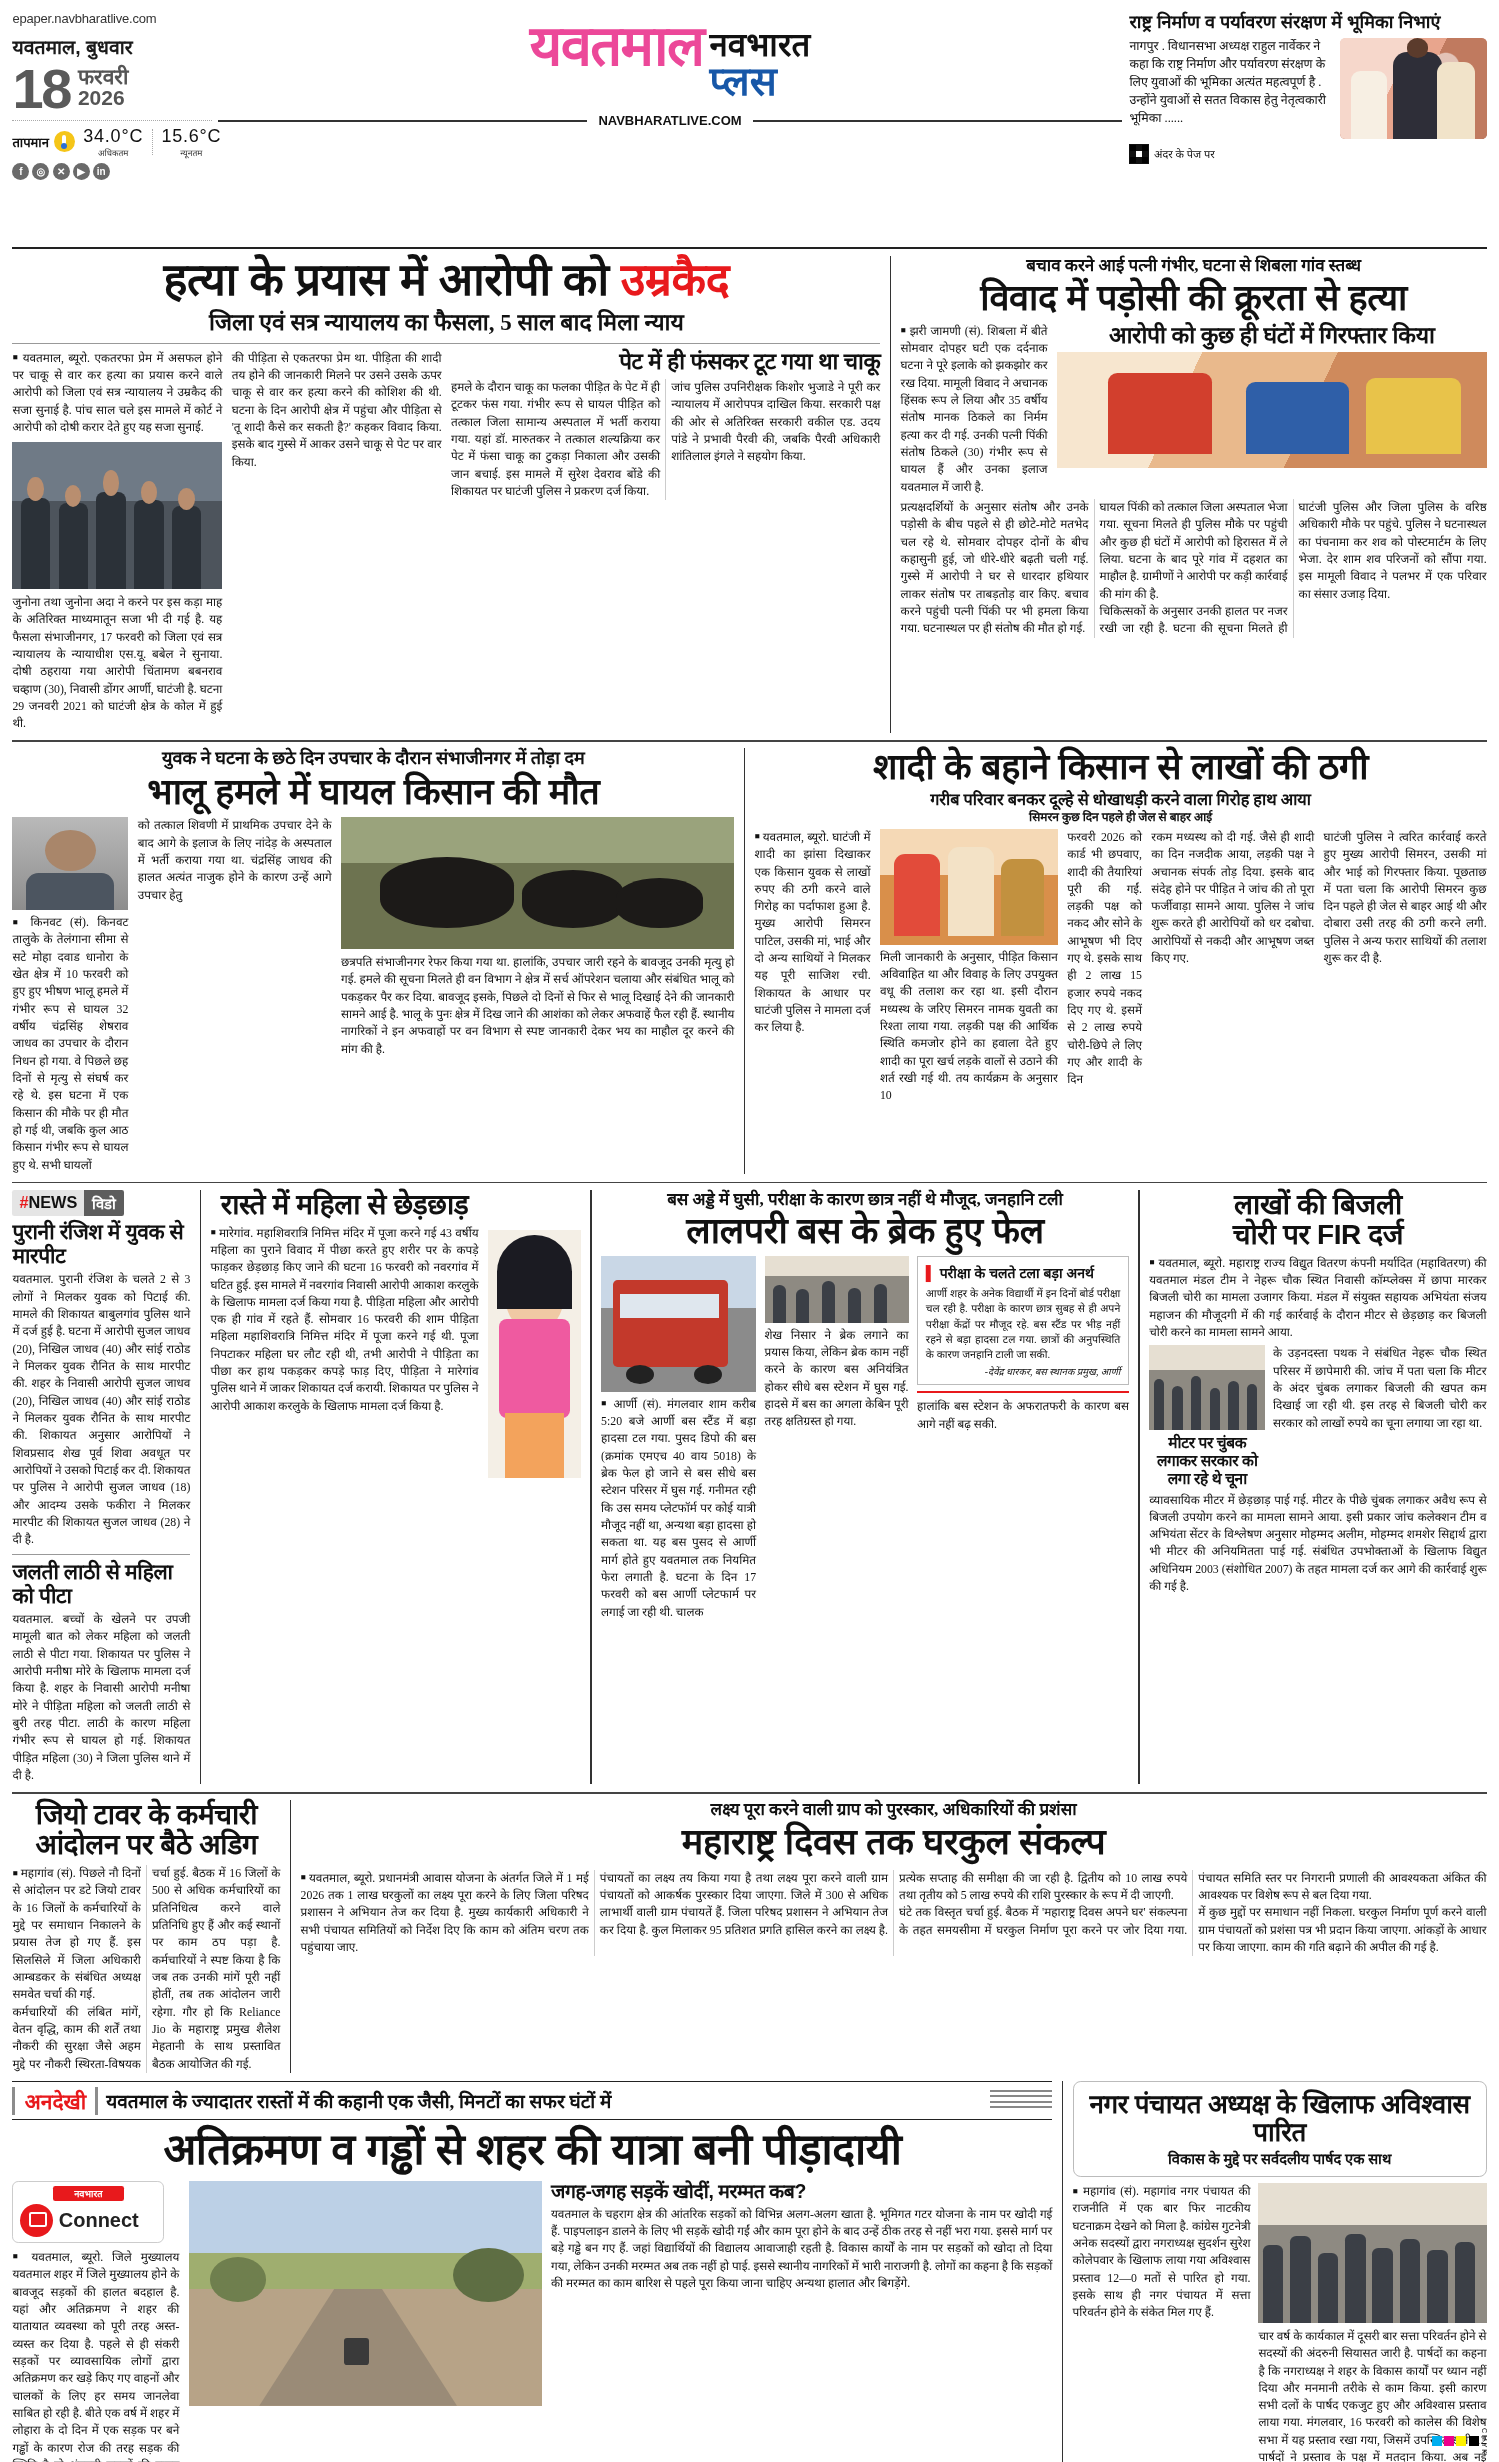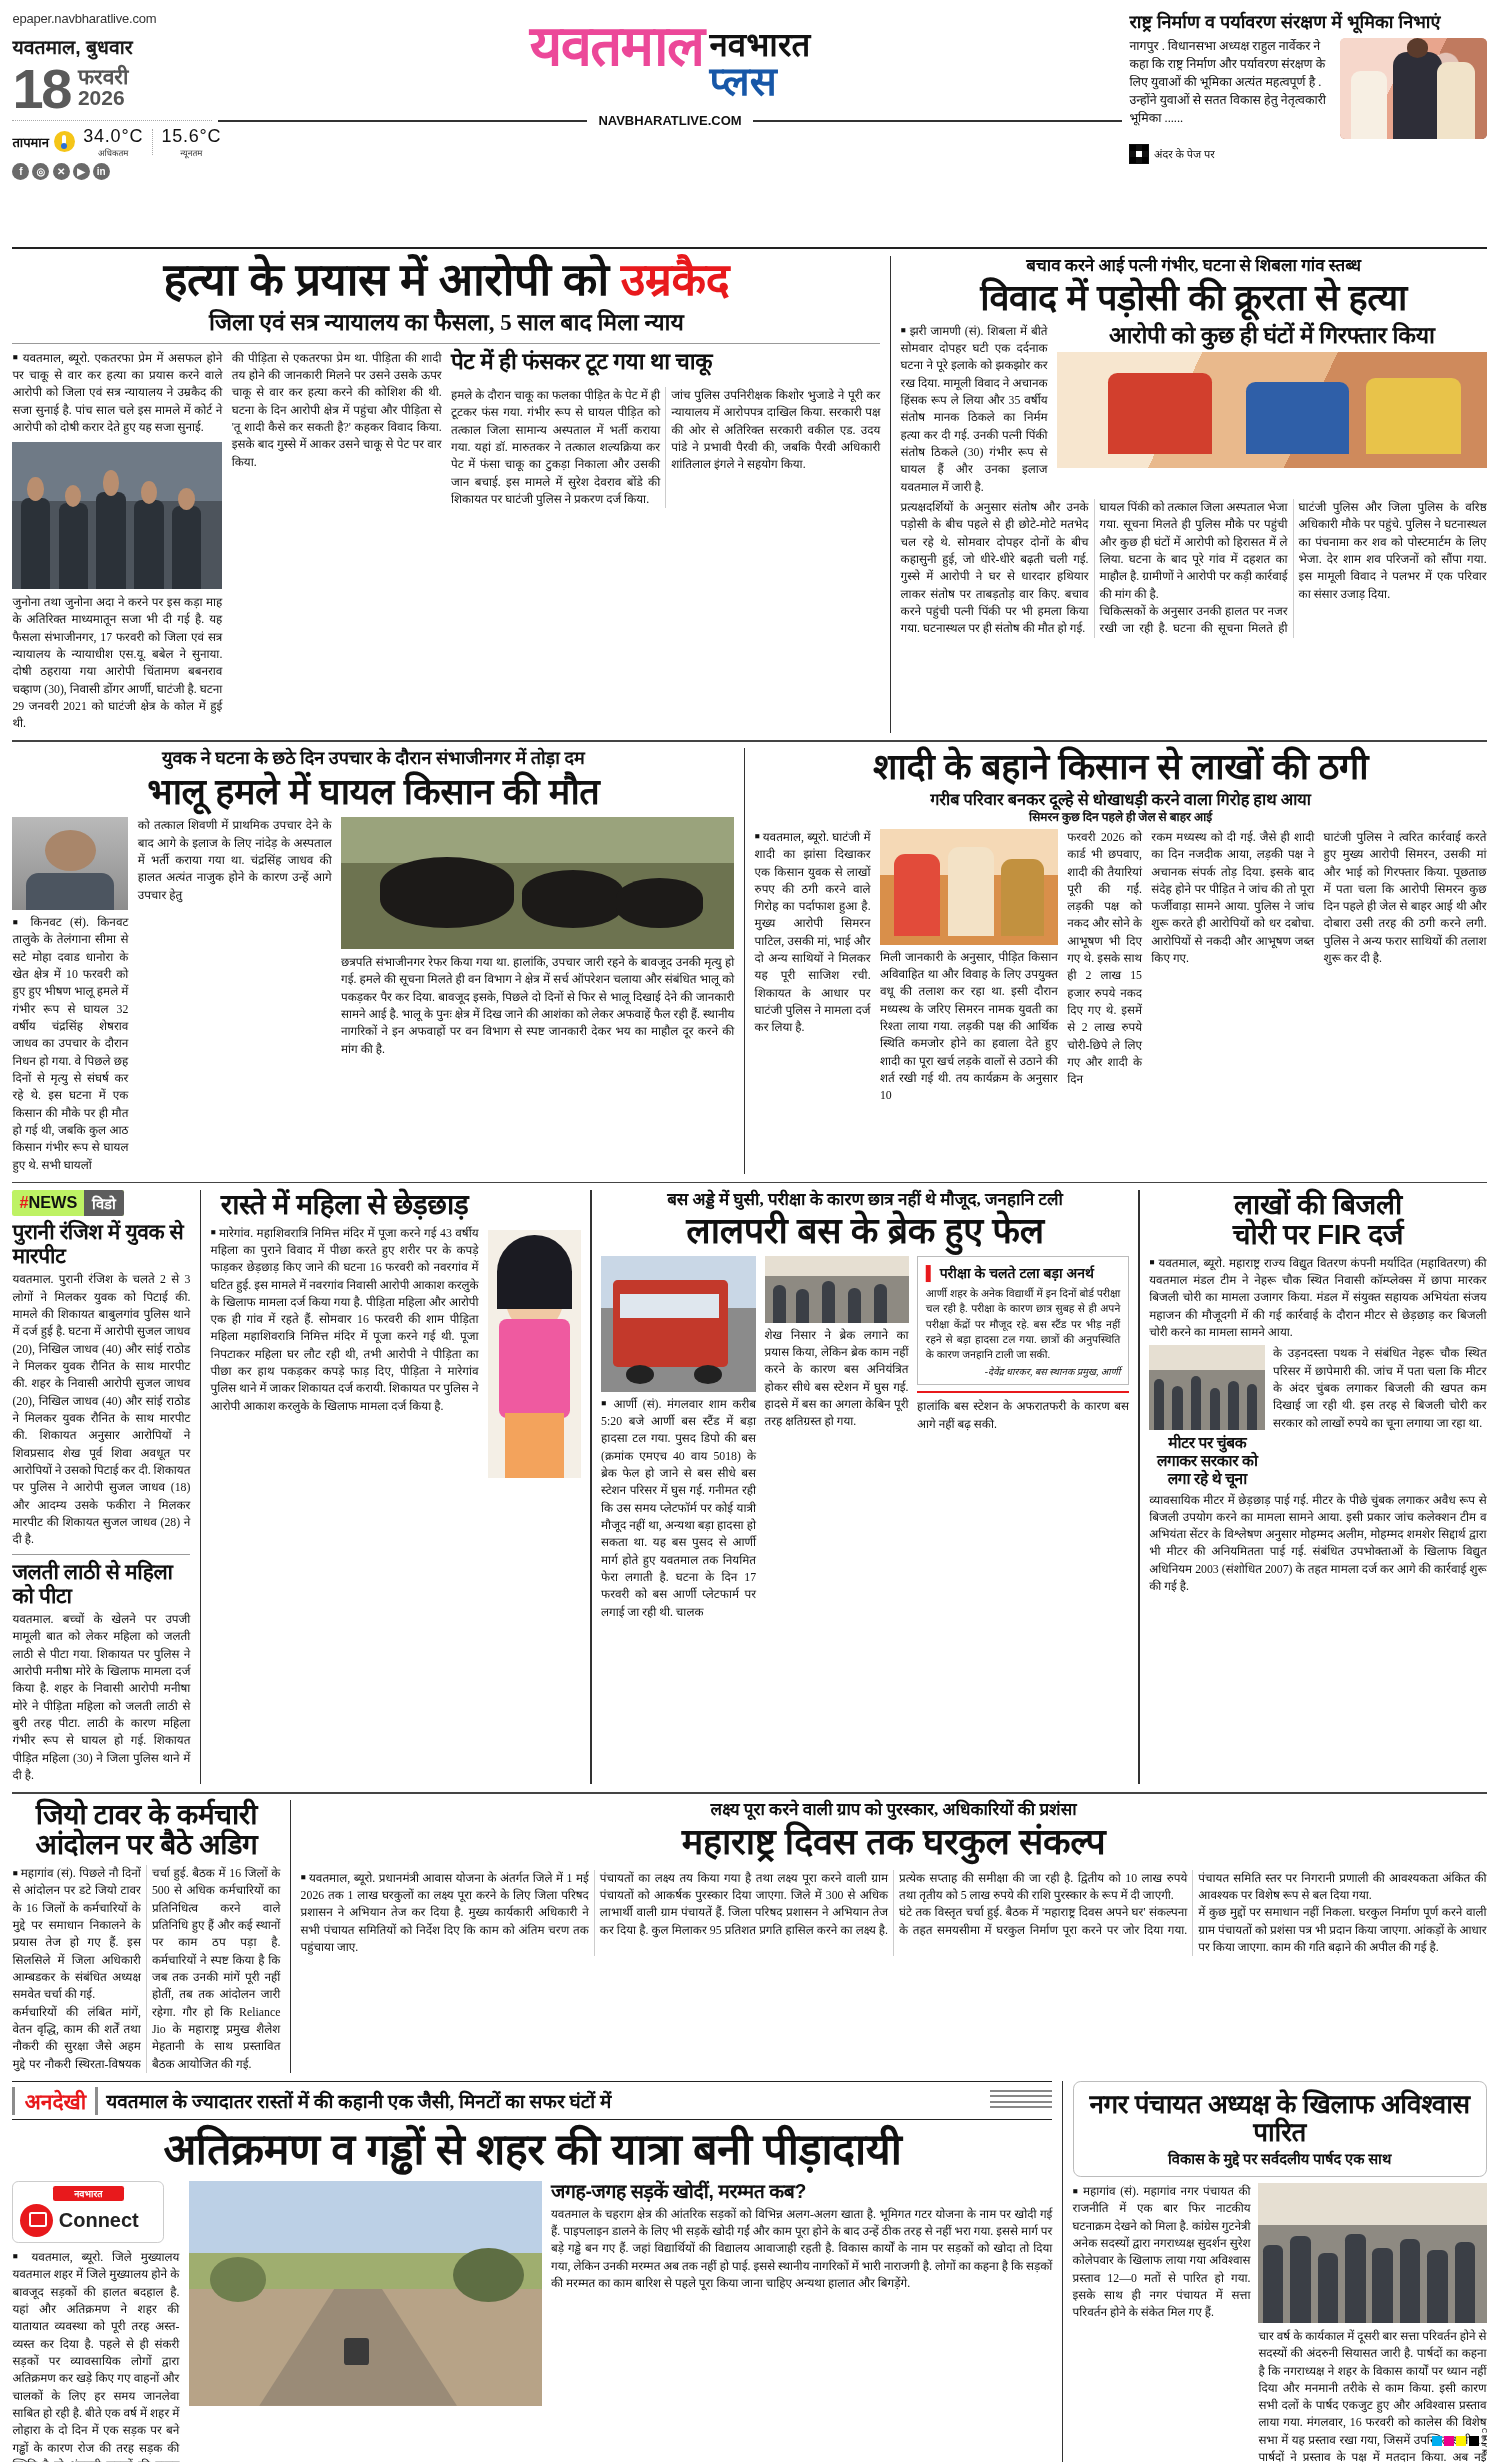--- a/index.html
+++ b/index.html
@@ -107,21 +107,21 @@
   .ph-bus{background:linear-gradient(180deg,#c9d7e6 0 38%,#8b8b8b 38% 100%);}
   .ph-bus .body{position:absolute;left:8%;top:18%;width:74%;height:64%;background:#c3392b;border-radius:4.7px;}
   .ph-bus .win{position:absolute;left:12%;top:28%;width:64%;height:18%;background:#dfe7ee;}
   .ph-wed{background:linear-gradient(180deg,#f5d9b6 0 40%,#d98f4a 40% 100%);}
 
   .quote-card{border:0.8px solid #bbb;padding:6.2px 7.8px;}
   .quote-head{font-family:"Liberation Sans",sans-serif;font-weight:bold;font-size:14px;margin-bottom:3.9px;}
   .qbody{font-size:10.6px;line-height:1.45;text-align:justify;}
   .qattr{font-size:9.7px;text-align:right;font-style:italic;margin-top:2.3px;}
 
-  .newsvideo{display:inline-flex;align-items:center;background:#bef264;border-radius:2.3px;overflow:hidden;margin-bottom:4.7px;}
+  .newsvideo{display:inline-flex;align-items:center;background:#e5e5e5;border-radius:2.3px;overflow:hidden;margin-bottom:4.7px;}
   .nv-a{padding:2.3px 7px;font-family:"Liberation Sans",sans-serif;font-weight:bold;font-size:16.3px;}
   .nv-a .hash{color:#e8191c;}
   .nv-b{background:#5d5d5d;color:#fff;padding:3.1px 7.8px;font-family:"Liberation Sans",sans-serif;font-weight:bold;font-size:14.7px;}
 
   .anadekhi-bar{display:flex;align-items:center;gap:7.8px;border-top:1.6px solid #222;border-bottom:1.6px solid #222;padding:4.7px 0;}
   .adk-tag{font-family:"Liberation Sans",sans-serif;font-weight:bold;font-size:21px;color:#e8191c;padding:0 9.3px;border-left:3.1px solid #8c8c8c;border-right:3.1px solid #8c8c8c;}
   .adk-sub{font-family:"Liberation Serif",serif;font-weight:bold;font-size:19px;flex:1;}
   .adk-lines{width:62px;}
   .adk-lines div{height:2.3px;background:#888;margin-bottom:3.1px;}
 
@@ -232,21 +232,21 @@
             <i class="p" style="left:76%;height:56%"></i>
           </div>
           <div class="col-text">जुनोना तथा जुनोना अदा ने करने पर इस कड़ा माह के अतिरिक्त माध्यमातून सजा भी दी गई है. यह फैसला संभाजीनगर, 17 फरवरी को जिला एवं सत्र न्यायालय के न्यायाधीश एस.यू. बबेल ने सुनाया. दोषी ठहराया गया आरोपी चिंतामण बबनराव चव्हाण (30), निवासी डोंगर आर्णी, घाटंजी है. घटना 29 जनवरी 2021 को घाटंजी क्षेत्र के कोल में हुई थी.</div>
         </div>
 
         <div style="width:210px;">
           <div class="col-text">की पीड़िता से एकतरफा प्रेम था. पीड़िता की शादी तय होने की जानकारी मिलने पर उसने उसके ऊपर चाकू से वार कर हत्या करने की कोशिश की थी. घटना के दिन आरोपी क्षेत्र में पहुंचा और पीड़िता से 'तू शादी कैसे कर सकती है?' कहकर विवाद किया. इसके बाद गुस्से में आकर उसने चाकू से पेट पर वार किया.</div>
         </div>
 
         <div style="flex:1;">
-          <div class="hl xs" style="text-align:left;font-size:22.5px;margin-bottom:13px;">पेट में ही फंसकर टूट गया था चाकू</div>
+          <div class="hl xs" style="text-align:right;font-size:22.5px;margin-bottom:5px;">पेट में ही फंसकर टूट गया था चाकू</div>
           <div class="cols2">
             <div class="col-text">हमले के दौरान चाकू का फलका पीड़ित के पेट में ही टूटकर फंस गया. गंभीर रूप से घायल पीड़ित को तत्काल जिला सामान्य अस्पताल में भर्ती कराया गया. यहां डॉ. मारुतकर ने तत्काल शल्यक्रिया कर पेट में फंसा चाकू का टुकड़ा निकाला और उसकी जान बचाई. इस मामले में सुरेश देवराव बोंडे की शिकायत पर घाटंजी पुलिस ने प्रकरण दर्ज किया.</div>
             <div class="col-text">जांच पुलिस उपनिरीक्षक किशोर भुजाडे ने पूरी कर न्यायालय में आरोपपत्र दाखिल किया. सरकारी पक्ष की ओर से अतिरिक्त सरकारी वकील एड. उदय पांडे ने प्रभावी पैरवी की, जबकि पैरवी अधिकारी शांतिलाल इंगले ने सहयोग किया.</div>
           </div>
         </div>
       </div>
     </div>
 
     <div class="vsep"></div>
 

